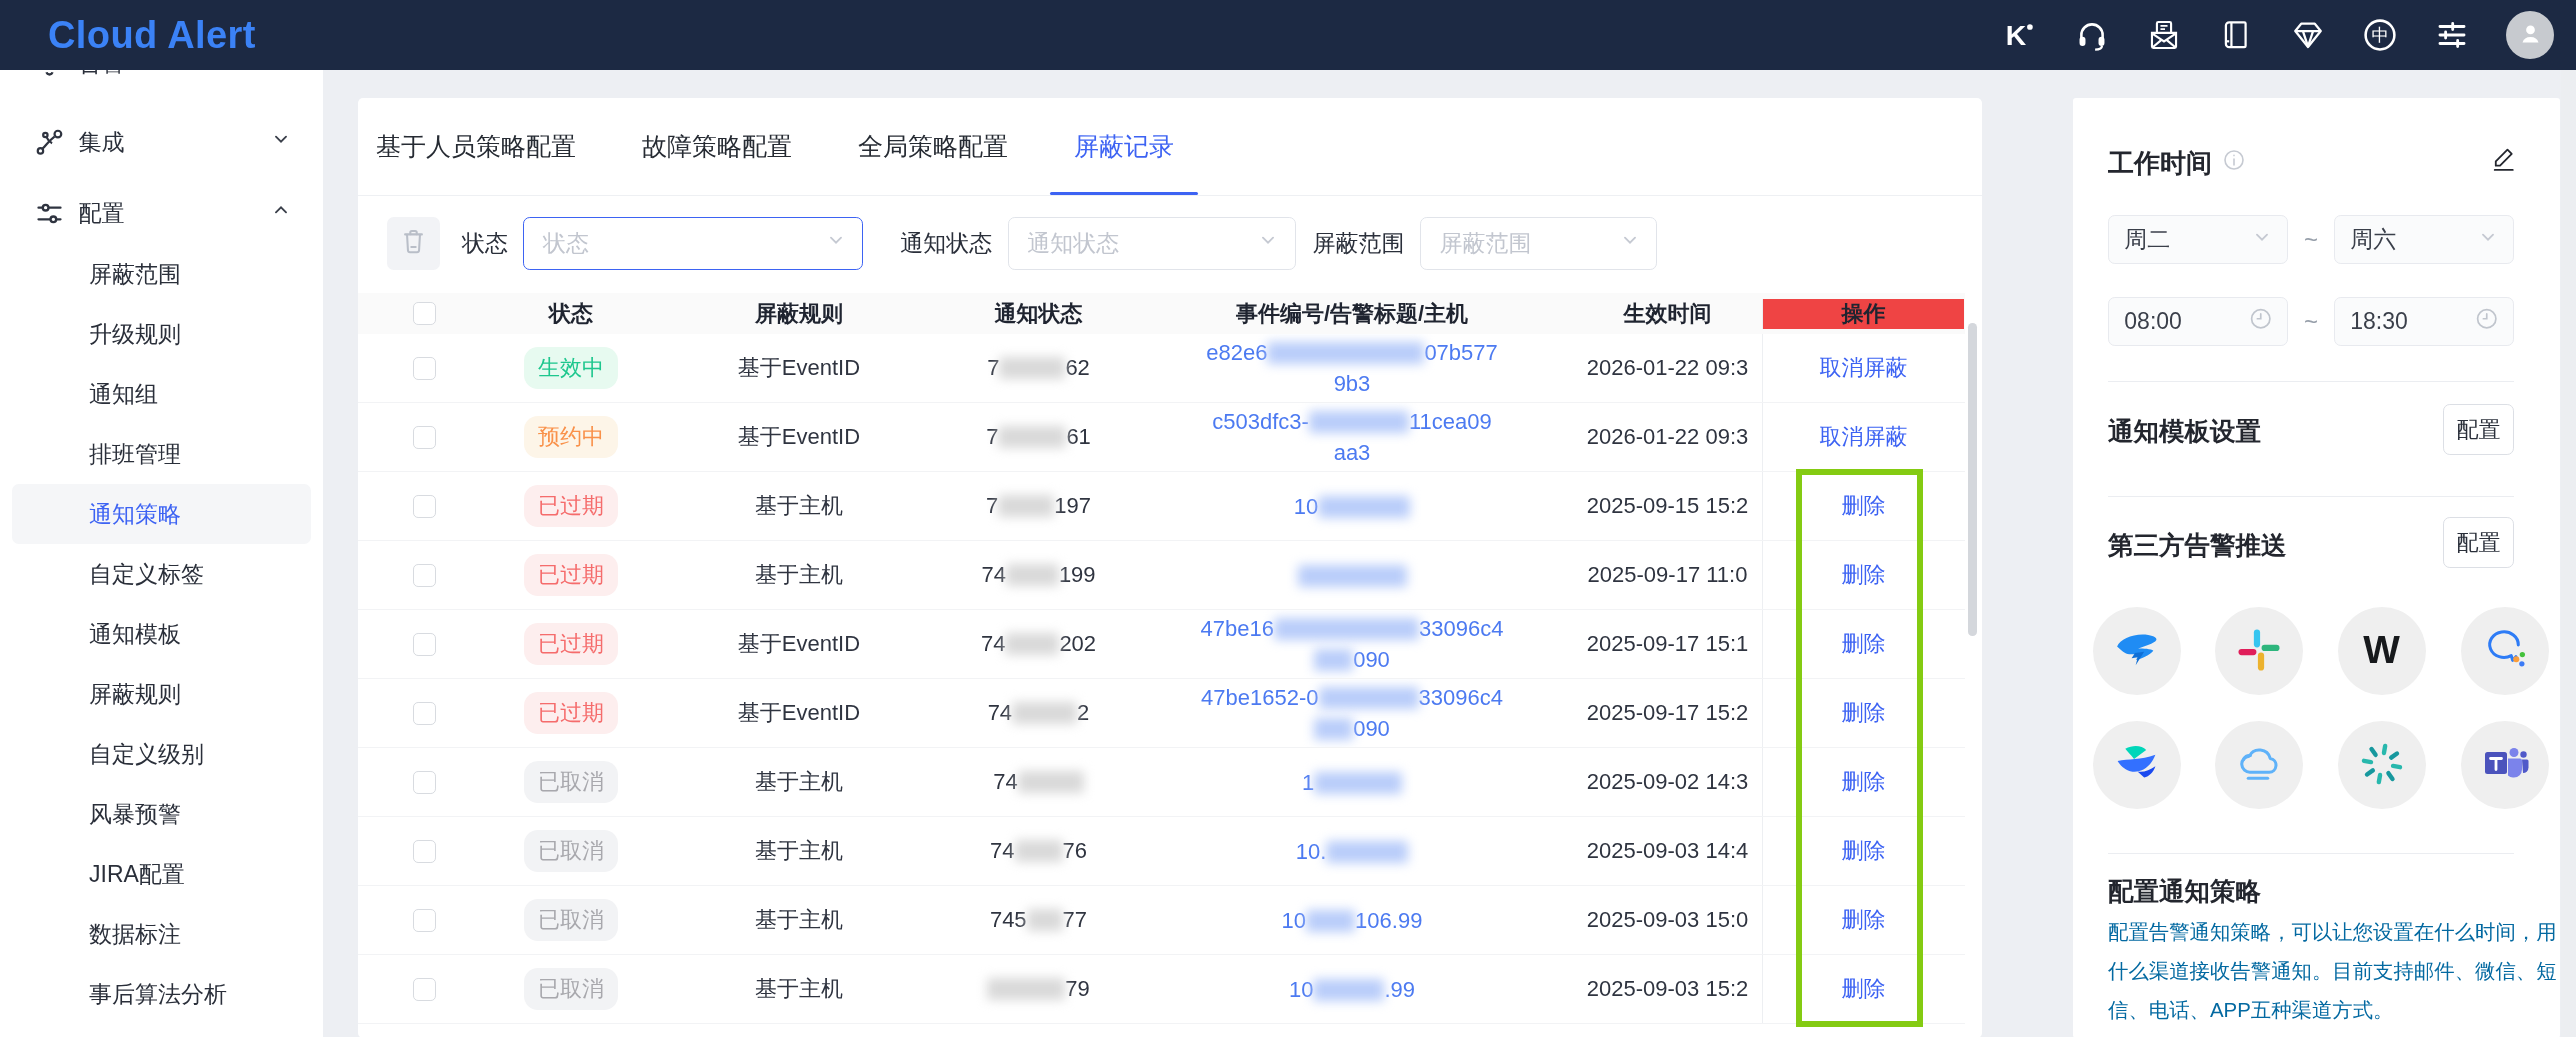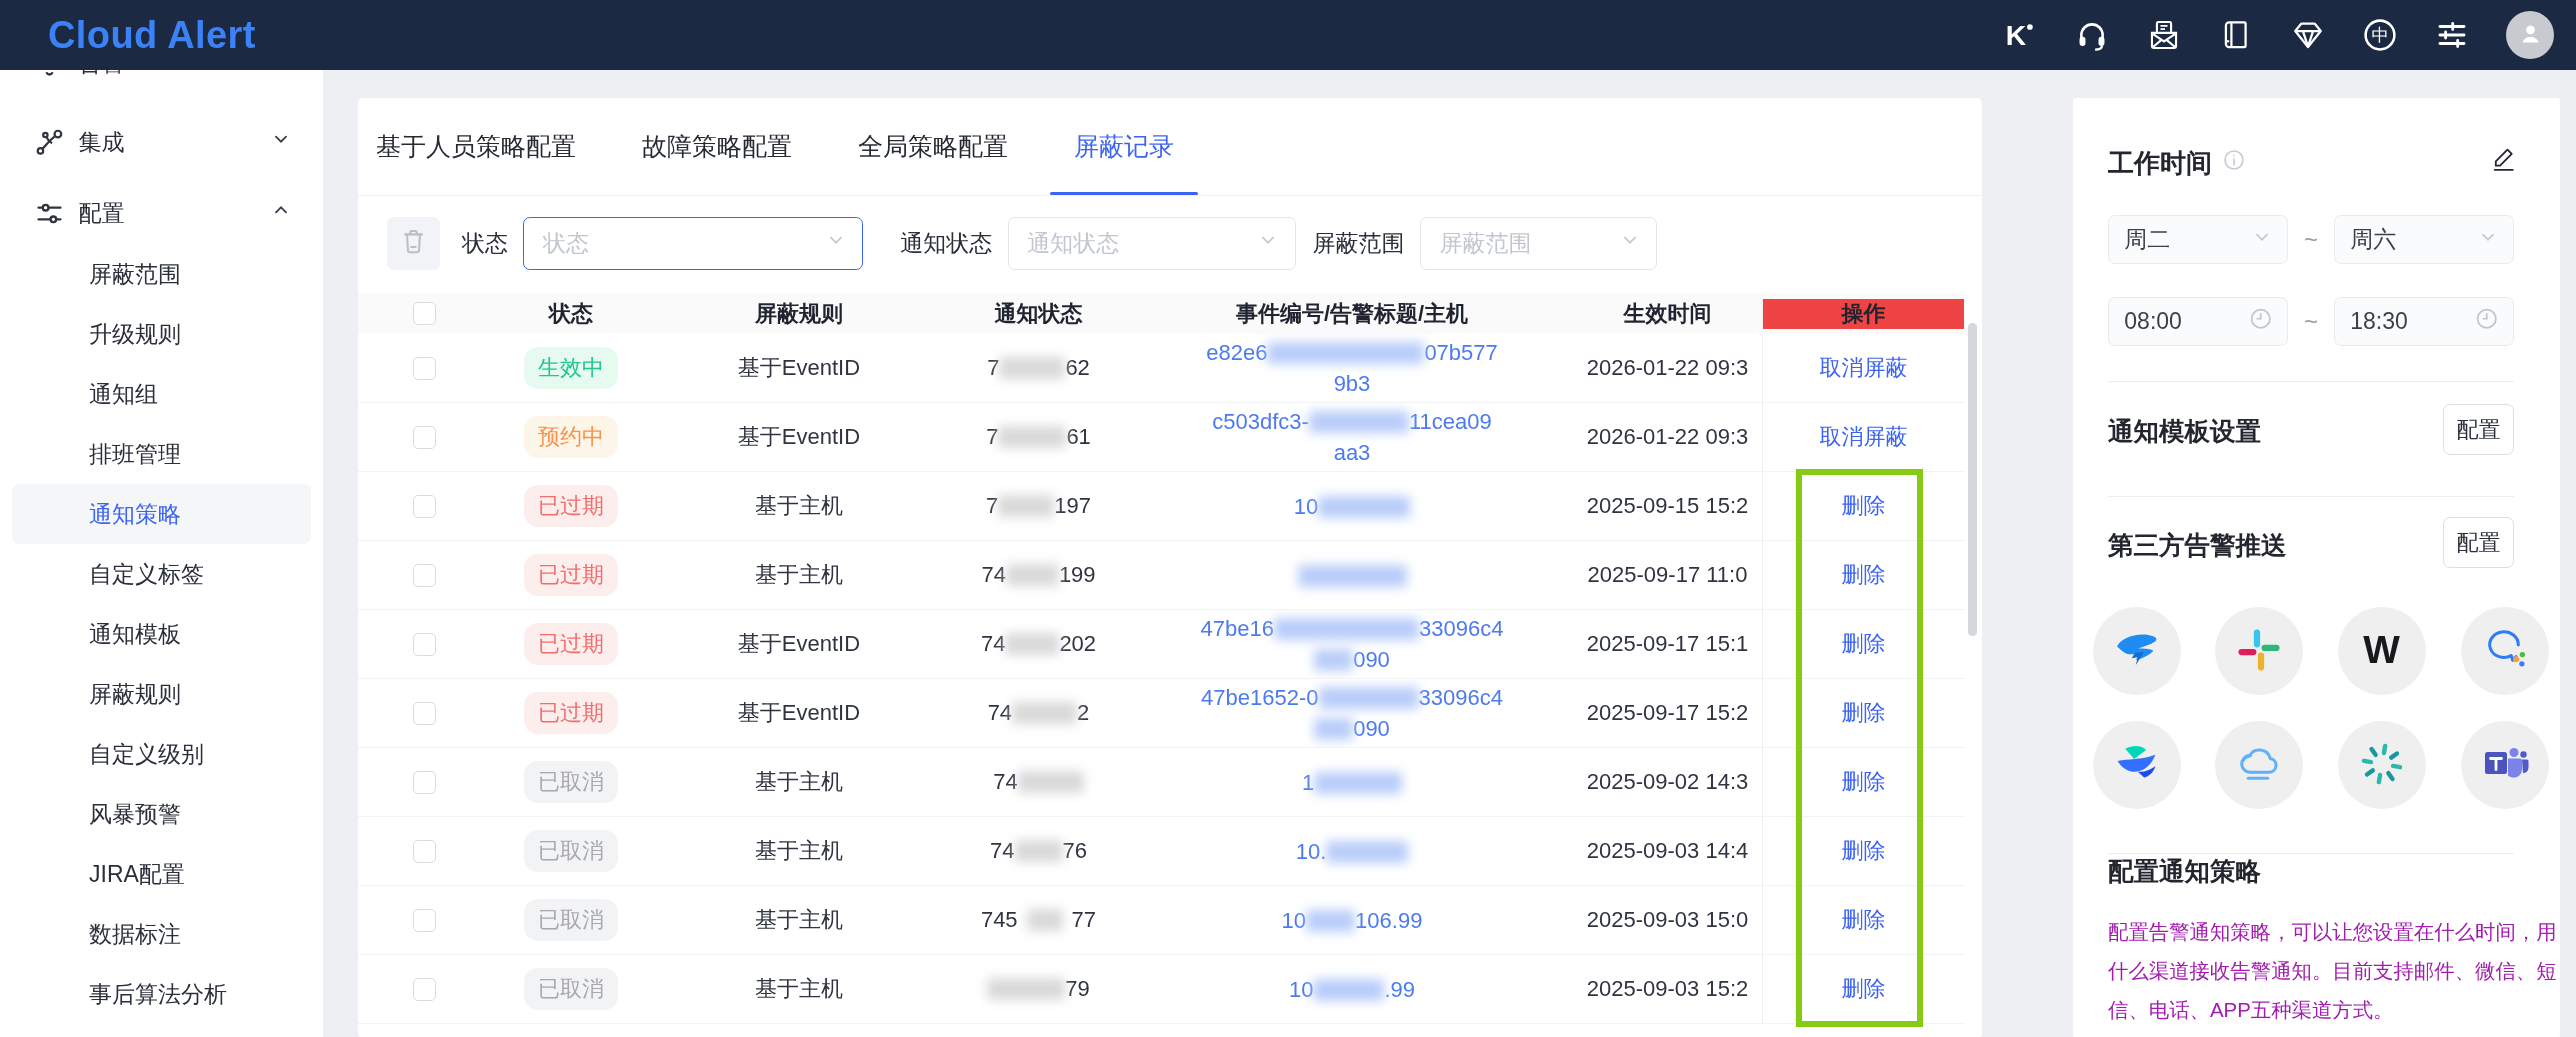--- a/index.html
+++ b/index.html
@@ -60,21 +60,21 @@
   .pencil-btn{position:absolute;right:44px;top:48px;cursor:pointer}
   .day-row,.time-row{position:absolute;left:35px;right:46px;display:flex;align-items:center;justify-content:space-between}
   .day-row{top:117px}.time-row{top:199px}
   .mini-select{width:180px;height:49px;background:#fafbfc;border:0.9px solid #e8eaef;border-radius:6.8px;display:flex;align-items:center;justify-content:space-between;padding:0 13.6px 0 15.3px;font-size:23px;color:#3a3f4a;box-sizing:border-box;cursor:pointer}
   .tilde{color:#98a0ab;font-size:24px}
   .divider{position:absolute;left:35px;right:46px;height:0.9px;background:#ebedf1}
   .prow-title{position:absolute;left:35px;font-size:25.5px;font-weight:bold;color:#23262e}
   .cfg-btn{position:absolute;right:46px;width:71px;height:51px;border:0.9px solid #dcdfe5;border-radius:6.8px;background:#fff;font-size:22px;color:#2a2f3a;display:flex;align-items:center;justify-content:center;cursor:pointer;box-sizing:border-box}
   .icon-grid{position:absolute;left:19.6px;top:509px;width:456px;display:grid;grid-template-columns:repeat(4,88px);justify-content:space-between;row-gap:26px}
   .chan{width:88px;height:88px;border-radius:50%;background:#efefef;display:flex;align-items:center;justify-content:center;cursor:pointer}
-  .policy-desc{position:absolute;left:35px;top:815px;width:451px;font-size:20.4px;line-height:39px;color:#a21caf}
+  .policy-desc{position:absolute;left:35px;top:815px;width:451px;font-size:20.4px;line-height:39px;color:#0369a1}
   
   .page-scroll{position:absolute;right:0;top:70px;width:15.3px;bottom:0;background:#eceef1}
 </style>
 </head>
 <body style="--topbar: #1c2943; --accent: #3d63f3; --link: #4c7af1; --hl: #84cb12; --b-act-fg: #1ec78e; --b-act-bg: #e7faf0; --b-sch-fg: #f9914a; --b-sch-bg: #fdf5e8; --b-exp-fg: #f56c6c; --b-exp-bg: #fdeeee; --b-can-fg: #a8a8ad; --b-can-bg: #f2f3f5;">
 
 <div class="topbar">
   <div class="brand">Cloud Alert</div>
   <div class="tb-right">
       <span class="tb-icon">
@@ -426,21 +426,21 @@
         </div>
       </div>
       <div class="trow">
         <div class="cell" style="width: 132px;">
           <div class="checkbox"></div>
         </div>
         <div class="cell" style="width: 162px;">
           <span class="badge cancelled">已取消</span>
         </div>
         <div class="cell" style="width: 294px;">基于主机</div>
-        <div class="cell" style="width: 185px; gap: 9px;">
+        <div class="cell" style="width: 185px;">
           <span>745</span>
           <span class="redact" style="width: 36px;"></span>
           <span>77</span>
         </div>
         <div class="cell" style="width: 442px;">
           <div class="event-cell">
             <div><span>10</span><span class="redact blue" style="width: 49px;"></span><span>106.99</span></div>
           </div>
         </div>
         <div class="cell" style="width: 189px;">2025-09-03 15:0</div>
@@ -594,18 +594,18 @@
             <path d="M27 18.5h12a2 2 0 0 1 2 2v9a8 8 0 0 1-8 8h-1a7 7 0 0 1-5-2.1z" fill="#7b83eb"></path>
             <circle cx="42.5" cy="14.5" r="3.2" fill="#5059c9"></circle>
             <path d="M41 19.5h5a1.5 1.5 0 0 1 1.5 1.5v6.5a5.5 5.5 0 0 1-5.5 5.5z" fill="#5059c9"></path>
             <rect x="4" y="12" width="22" height="22" rx="2.5" fill="#4b53bc"></rect>
             <path d="M9.5 18.5h11M15 18.5v11" stroke="#fff" stroke-width="2.8" stroke-linecap="round"></path>
           </svg></span>
       </div>
     </div>
 
   <div class="divider" style="top:755px"></div>
-  <div class="prow-title" style="top:756px">配置通知策略</div>
+  <div class="prow-title" style="top:776px">配置通知策略</div>
   <div class="policy-desc">配置告警通知策略，可以让您设置在什么时间，用什么渠道接收告警通知。目前支持邮件、微信、短信、电话、APP五种渠道方式。</div>
 </div>
 
 <div class="page-scroll"></div>
 
 
 </body></html>

